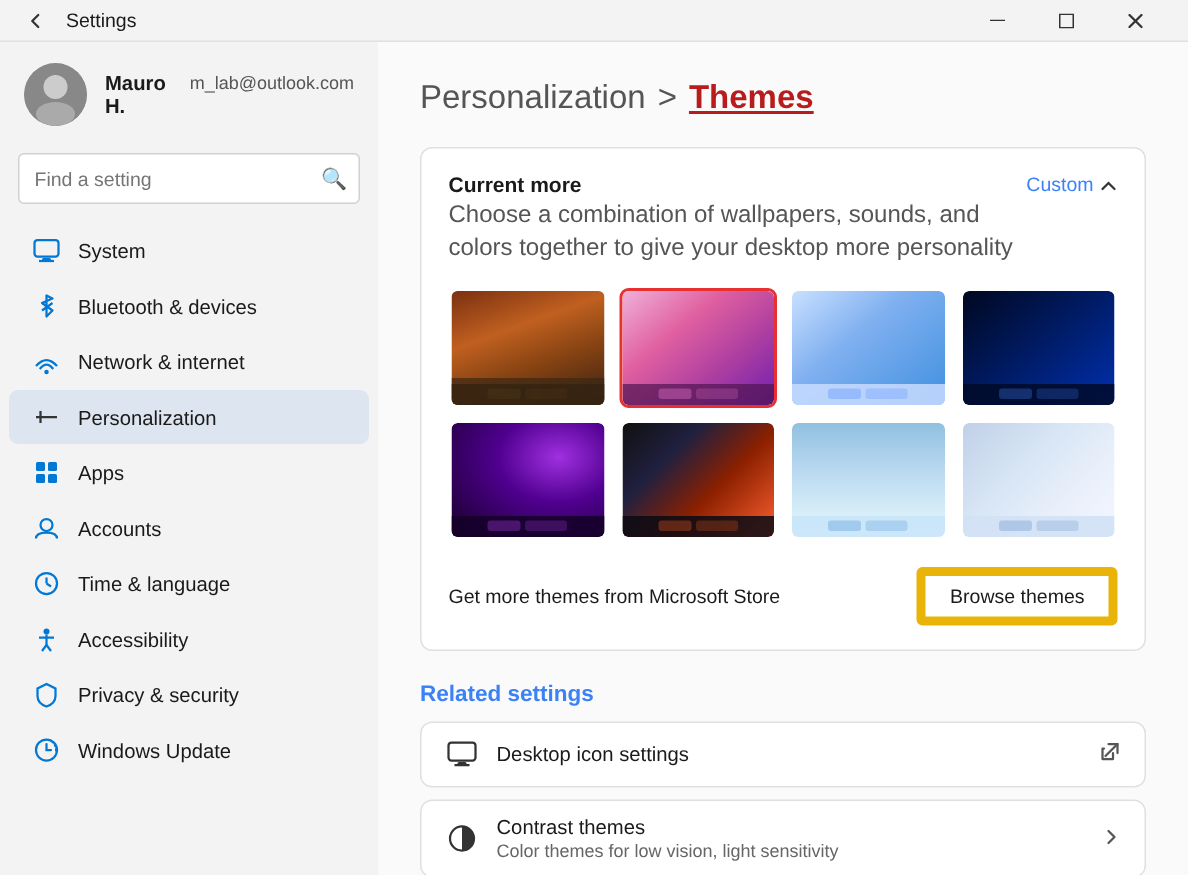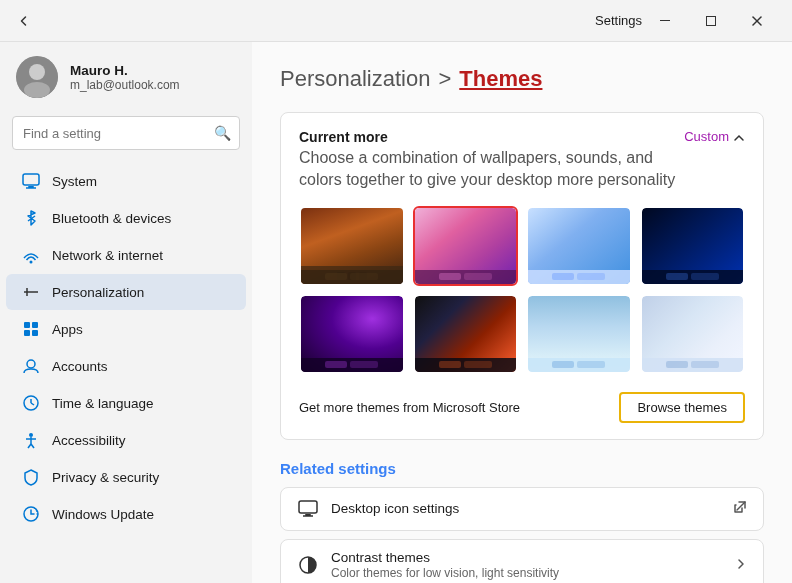--- a/index.html
+++ b/index.html
@@ -1,27 +1,26 @@
 <!DOCTYPE html>
 <html><head>
   <meta charset="utf-8">
   <style>
     * { box-sizing: border-box; margin: 0; padding: 0; }
     body { font-family: 'Segoe UI', sans-serif; background: #f3f3f3; width: 792px; height: 583px; overflow: hidden; display: flex; flex-direction: column; }
 
     
     .title-bar {
       background: #f3f3f3;
-      height: 42px;
+      height: 28px;
       display: flex;
       align-items: center;
       padding: 0 12px;
       border-bottom: 1px solid #e0e0e0;
       user-select: none;
-      text-align: right;
     }
     .title-bar-back {
       width: 24px; height: 24px;
       display: flex; align-items: center; justify-content: center;
       border-radius: 4px; cursor: pointer; margin-right: 8px;
     }
     .title-bar-title { font-size: 13px; color: #1a1a1a; flex: 1; }
     .title-bar-controls { display: flex; gap: 0; }
     .title-bar-btn {
       width: 46px; height: 40px;
@@ -50,21 +49,21 @@
     }
     .avatar {
       width: 42px; height: 42px;
       border-radius: 50%;
       background: linear-gradient(135deg, #b0b0b0 0%, #888 100%);
       display: flex; align-items: center; justify-content: center;
       overflow: hidden;
       flex-shrink: 0;
     }
     .avatar svg { width: 42px; height: 42px; }
-    .user-info { display: flex; flex-direction: column; justify-content: flex-end; }
+    .user-info { display: flex; flex-direction: row; justify-content: flex-end; }
     .user-name { font-size: 13.5px; font-weight: 600; color: #1a1a1a; }
     .user-email { font-size: 12px; color: #555; }
 
     .search-box {
       margin: 4px 12px 8px 12px;
       position: relative;
     }
     .search-input {
       width: 100%;
       height: 34px;
@@ -126,21 +125,21 @@
     .section-header {
       display: flex;
       justify-content: space-between;
       align-items: flex-start;
       margin-bottom: 14px;
     }
     .section-title { font-size: 14px; font-weight: 600; color: #1a1a1a; margin-bottom: 2px; }
     .section-subtitle { font-size: 16px; color: #555; max-width: 420px; line-height: 1.4; }
     .section-badge {
       display: flex; align-items: flex-end; gap: 4px;
-      font-size: 13px; color: #a21caf; cursor: pointer;
+      font-size: 13px; color: #3b82f6; cursor: pointer;
     }
 
     
     .theme-grid {
       display: grid;
       grid-template-columns: repeat(4, 1fr);
       gap: 8px;
       margin-bottom: 14px;
     }
     .theme-thumb {
@@ -178,21 +177,21 @@
 
     .themes-footer {
       display: flex;
       justify-content: space-between;
       align-items: center;
       padding-top: 4px;
     }
     .get-more-text { font-size: 13px; color: #1a1a1a; }
     .browse-btn {
       padding: 6px 16px;
-      border: 2px solid #eab308;
+      border: 6px solid #eab308;
       border-radius: 4px;
       background: white;
       font-size: 13px;
       cursor: pointer;
       color: #1a1a1a;
     }
 
     
     .related-title { font-size: 15px; font-weight: 700; color: #3b82f6; margin-bottom: 10px; }
     .setting-item {

